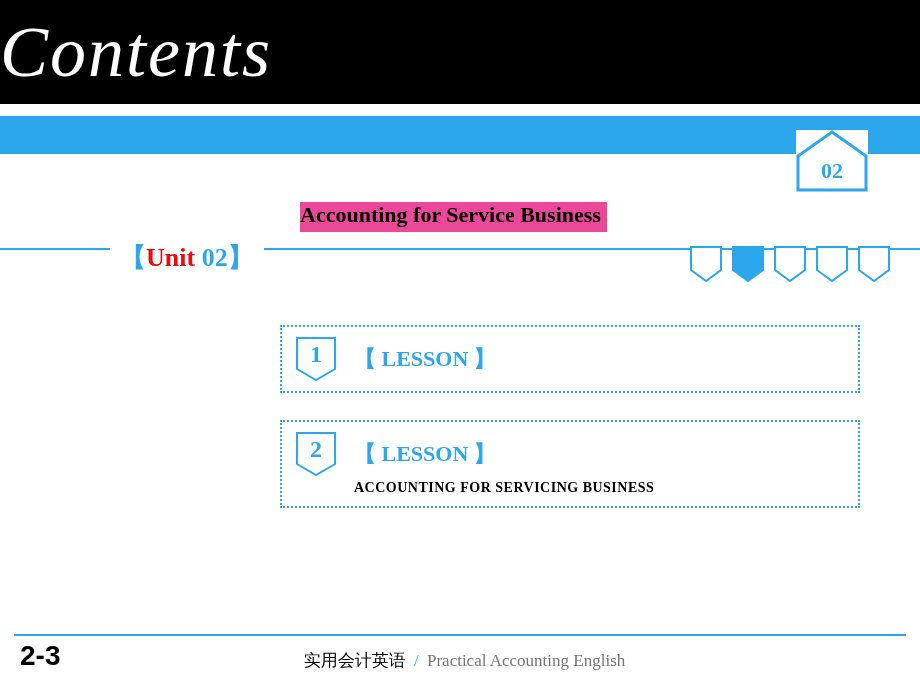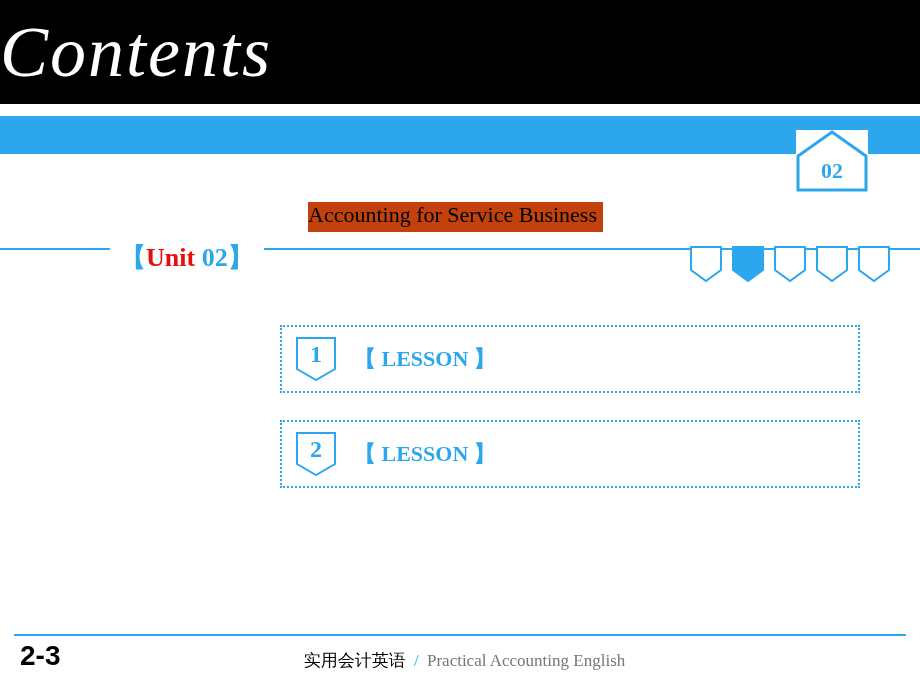--- a/index.html
+++ b/index.html
@@ -58,26 +58,26 @@
   }
   .unit-hr {
     position: absolute;
     top: 18px;
     left: 0; right: 0;
     border-top: 2px solid #2ca6ed;
   }
   .section-title {
     position: absolute;
     top: -28px;
-    left: 308px;
-    font-family: Georgia, serif;
-    font-weight: normal;
+    left: 300px;
+    font-family: Georgia, serif;
+    font-weight: bold;
     font-size: 22px;
     color: #000;
-    background: #c2410c;
+    background: #ec4899;
     padding: 0 6px 4px 0;
   }
   .unit-badge {
     position: absolute;
     top: 10px;
     left: 110px;
     background: #fff;
     padding: 0 10px;
     font-family: Georgia, serif;
     font-weight: bold;
@@ -228,20 +228,21 @@
 <div class="lesson-box l2">
   <div class="lesson-head">
     <div class="num-penta">
       <svg width="40" height="44" viewBox="0 0 40 44">
         <polygon points="1,1 39,1 39,32 20,43 1,32" fill="#fff" stroke="#2ca6ed" stroke-width="2"></polygon>
       </svg>
       <div class="n">2</div>
     </div>
     <div class="lesson-label">【 LESSON 】</div>
   </div>
+  <div class="lesson-title">ACCOUNTING FOR SERVICING BUSINESS</div>
 </div>
 
 <div class="footer-line"></div>
 <div class="page-num">2-3</div>
 <div class="footer-center">
   <span class="zh">实用会计英语</span>
   <span class="sep">/</span>
   <span class="en">Practical Accounting English</span>
 </div>
 

